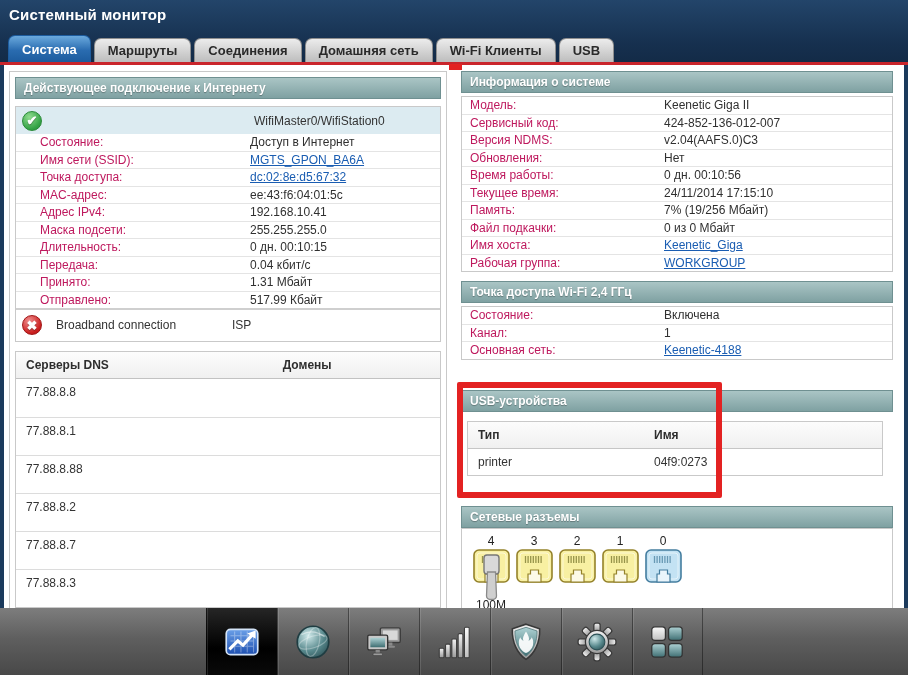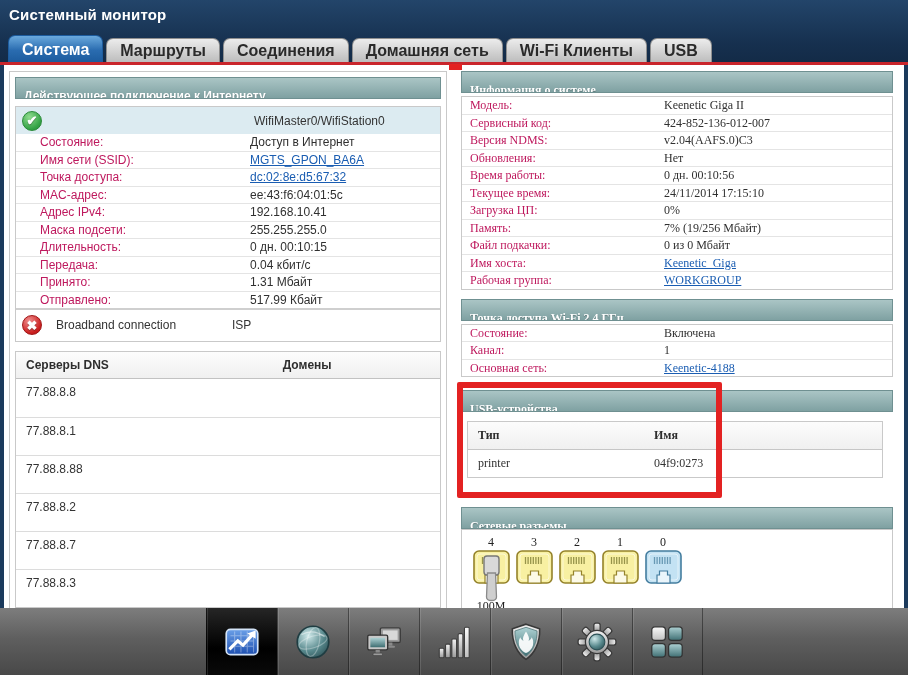--- a/index.html
+++ b/index.html
@@ -8,37 +8,37 @@
   }
   *{box-sizing:border-box; margin:0; padding:0;}
   html,body{width:908px; height:675px; overflow:hidden;}
   body{font-family:"Liberation Sans", sans-serif; font-size:12px; color:#333; background:#fff;}
   .app{position:relative; width:908px; height:675px; overflow:hidden; background:#fff;}
 
   
   .topbar{position:relative; height:62px; background:linear-gradient(#23456a, #16304f 70%, #132b47);}
   .app-title{color:#fff; font-size:15px; font-weight:bold; padding:6px 12px 0 9px; letter-spacing:.2px;}
   .tab-bar{position:absolute; left:8px; bottom:0; display:flex; align-items:flex-end; gap:3px;}
-  .tab{height:24px; line-height:24px; padding:0 13px; font-weight:bold; font-size:16px; color:#2a2a2a;
+  .tab{height:24px; line-height:24px; padding:0 13px; font-weight:bold; font-size:13px; color:#2a2a2a;
        background:linear-gradient(#ececec,#bdbdbd); border:1px solid #8f8f8f; border-bottom:none;
        border-radius:7px 7px 0 0; cursor:default; white-space:nowrap;}
   .tab.active{height:27px; line-height:27px; color:#fff; border-color:#1d5c9e;
        background:linear-gradient(#6aa9dd 0%, #2a6cb0 55%, #1d5c9e 100%);}
   .redline{height:3px; background:var(--red);}
 
   
   .content{position:relative; height:543px; background:#fff;}
   .content::before,.content::after{content:""; position:absolute; top:0; bottom:0; width:4px; background:var(--navy); z-index:8;}
   .content::before{left:0;} .content::after{right:0;}
   .annotation-mark{position:absolute; left:449px; top:-1px; width:13px; height:6px; background:var(--ann-red); z-index:9;}
   .cols{display:flex; gap:14px; padding:6px 0 0 9px;}
   .col-left{width:438px; border:1px solid var(--border); padding:5px; background:#fff; align-self:flex-start;}
-  .col-right{width:432px;font-family:Liberation Serif, serif;}
-
-  .section-header{height:22px; line-height:21px; padding:8px 8px; color:#fff; font-weight:bold; font-size:12px;
+  .col-right{width:432px;}
+
+  .section-header{height:22px; line-height:21px; padding:0 8px; color:#fff; font-weight:bold; font-size:12px;
     background:linear-gradient(var(--teal-a), var(--teal-b)); border:1px solid #6f9091;
     text-shadow:0 1px 1px rgba(0,0,0,.3); overflow:hidden; white-space:nowrap;}
 
   
   .kv-table{border:1px solid var(--border); margin-top:7px; background:#fff;}
   .kv-row{display:grid; grid-template-columns:210px 1fr; padding:2px 4px 2px 24px; border-top:1px solid var(--rowline); line-height:12.5px;}
   .kv-row:first-of-type{border-top:none;}
   .kv-row .lbl{color:#be185d;}
   .kv-row .val{color:#303030;}
   .val.link{color:var(--link); text-decoration:underline; cursor:pointer;}
@@ -226,43 +226,39 @@
               </div>
               <div class="kv-row">
                 <span class="lbl">Время работы:</span>
                 <span class="val">0 дн. 00:10:56</span>
               </div>
               <div class="kv-row">
                 <span class="lbl">Текущее время:</span>
                 <span class="val">24/11/2014 17:15:10</span>
               </div>
               <div class="kv-row">
-                <span class="lbl">Загрузка ЦП:</span>
-                <span class="val">0%</span>
-              </div>
-              <div class="kv-row">
                 <span class="lbl">Память:</span>
                 <span class="val">7% (19/256 Мбайт)</span>
               </div>
               <div class="kv-row">
                 <span class="lbl">Файл подкачки:</span>
                 <span class="val">0 из 0 Мбайт</span>
               </div>
               <div class="kv-row">
                 <span class="lbl">Имя хоста:</span>
                 <span class="val link">Keenetic_Giga</span>
               </div>
               <div class="kv-row">
                 <span class="lbl">Рабочая группа:</span>
                 <span class="val link">WORKGROUP</span>
               </div>
             </div>
         </div>
 
-        <div class="sect" style="margin-bottom:13px;">
+        <div class="sect" style="margin-bottom:30px;">
           <div class="section-header">Точка доступа Wi-Fi 2,4 ГГц</div>
           <div class="kv-table" id="wifi-rows">
               <div class="kv-row">
                 <span class="lbl">Состояние:</span>
                 <span class="val">Включена</span>
               </div>
               <div class="kv-row">
                 <span class="lbl">Канал:</span>
                 <span class="val">1</span>
               </div>

